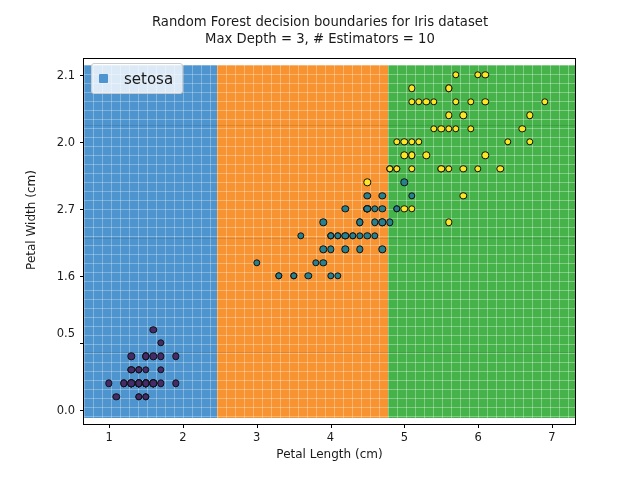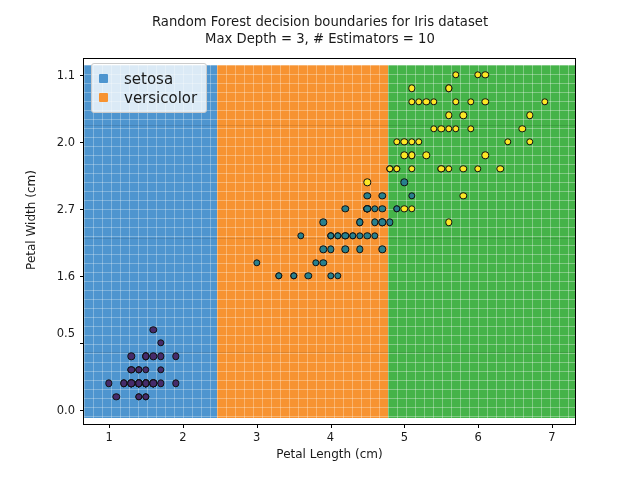--- a/index.html
+++ b/index.html
@@ -280,32 +280,28 @@
         <div class="ticklabel-y" style="top: 350.927px;">0.0</div>
         <div class="tick-y" style="top: 283.956px;"></div>
         <div class="ticklabel-y" style="top: 274px;">0.5</div>
         <div class="tick-y" style="top: 216.985px;"></div>
         <div class="ticklabel-y" style="top: 216.985px;">1.6</div>
         <div class="tick-y" style="top: 150.015px;"></div>
         <div class="ticklabel-y" style="top: 150.015px;">2.7</div>
         <div class="tick-y" style="top: 83.0438px;"></div>
         <div class="ticklabel-y" style="top: 83.0438px;">2.0</div>
         <div class="tick-y" style="top: 16.073px;"></div>
-        <div class="ticklabel-y" style="top: 16.073px;">1.1</div>
+        <div class="ticklabel-y" style="top: 16.073px;">2.1</div>
       </div>
 
     <div id="legend">
       <div class="legend-row">
         <span class="legend-swatch" style="background: rgb(78, 149, 207);"></span>
         <span class="legend-text">setosa</span>
       </div>
-      <div class="legend-row">
-        <span class="legend-swatch" style="background: rgb(247, 147, 49);"></span>
-        <span class="legend-text">versicolor</span>
-      </div>
     </div>
 
     <div id="xlabel-holder"></div>
   </div>
 
   <div id="xlabel">Petal Length (cm)</div>
   <div id="ylabel-wrap" style="position:absolute;left:0;top:0;">
     <div id="ylabel">Petal Width (cm)</div>
   </div>
 

